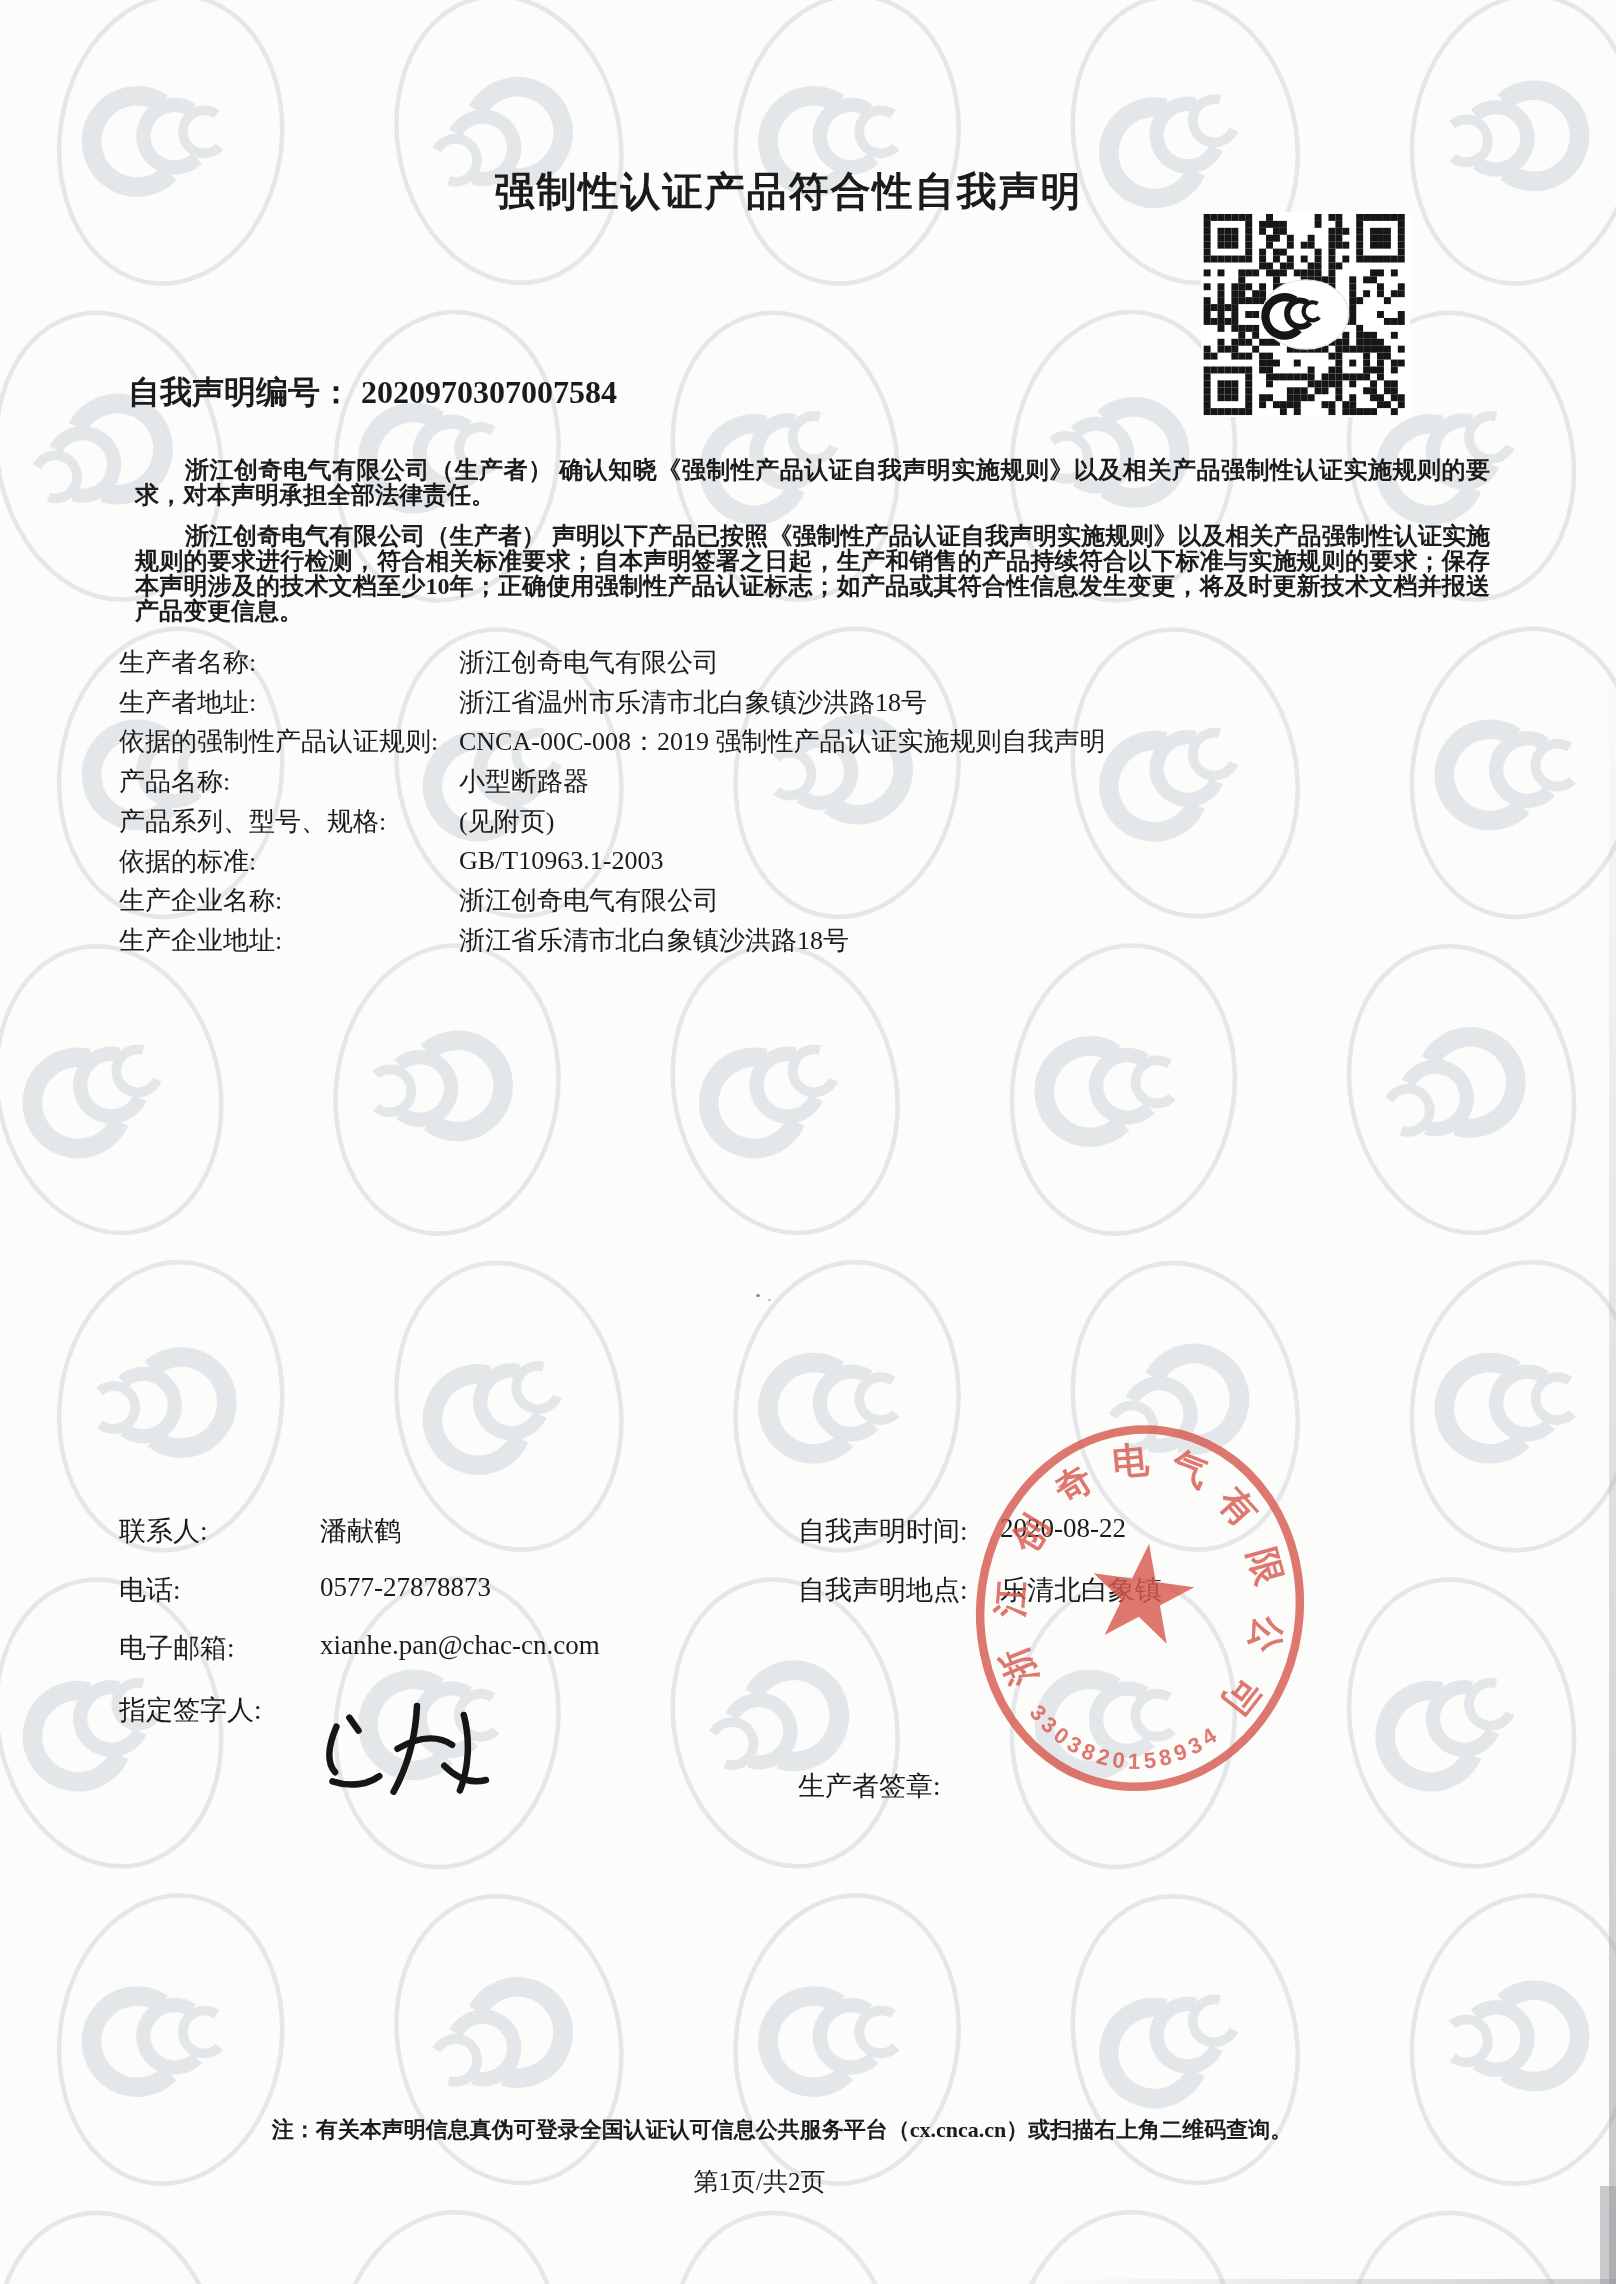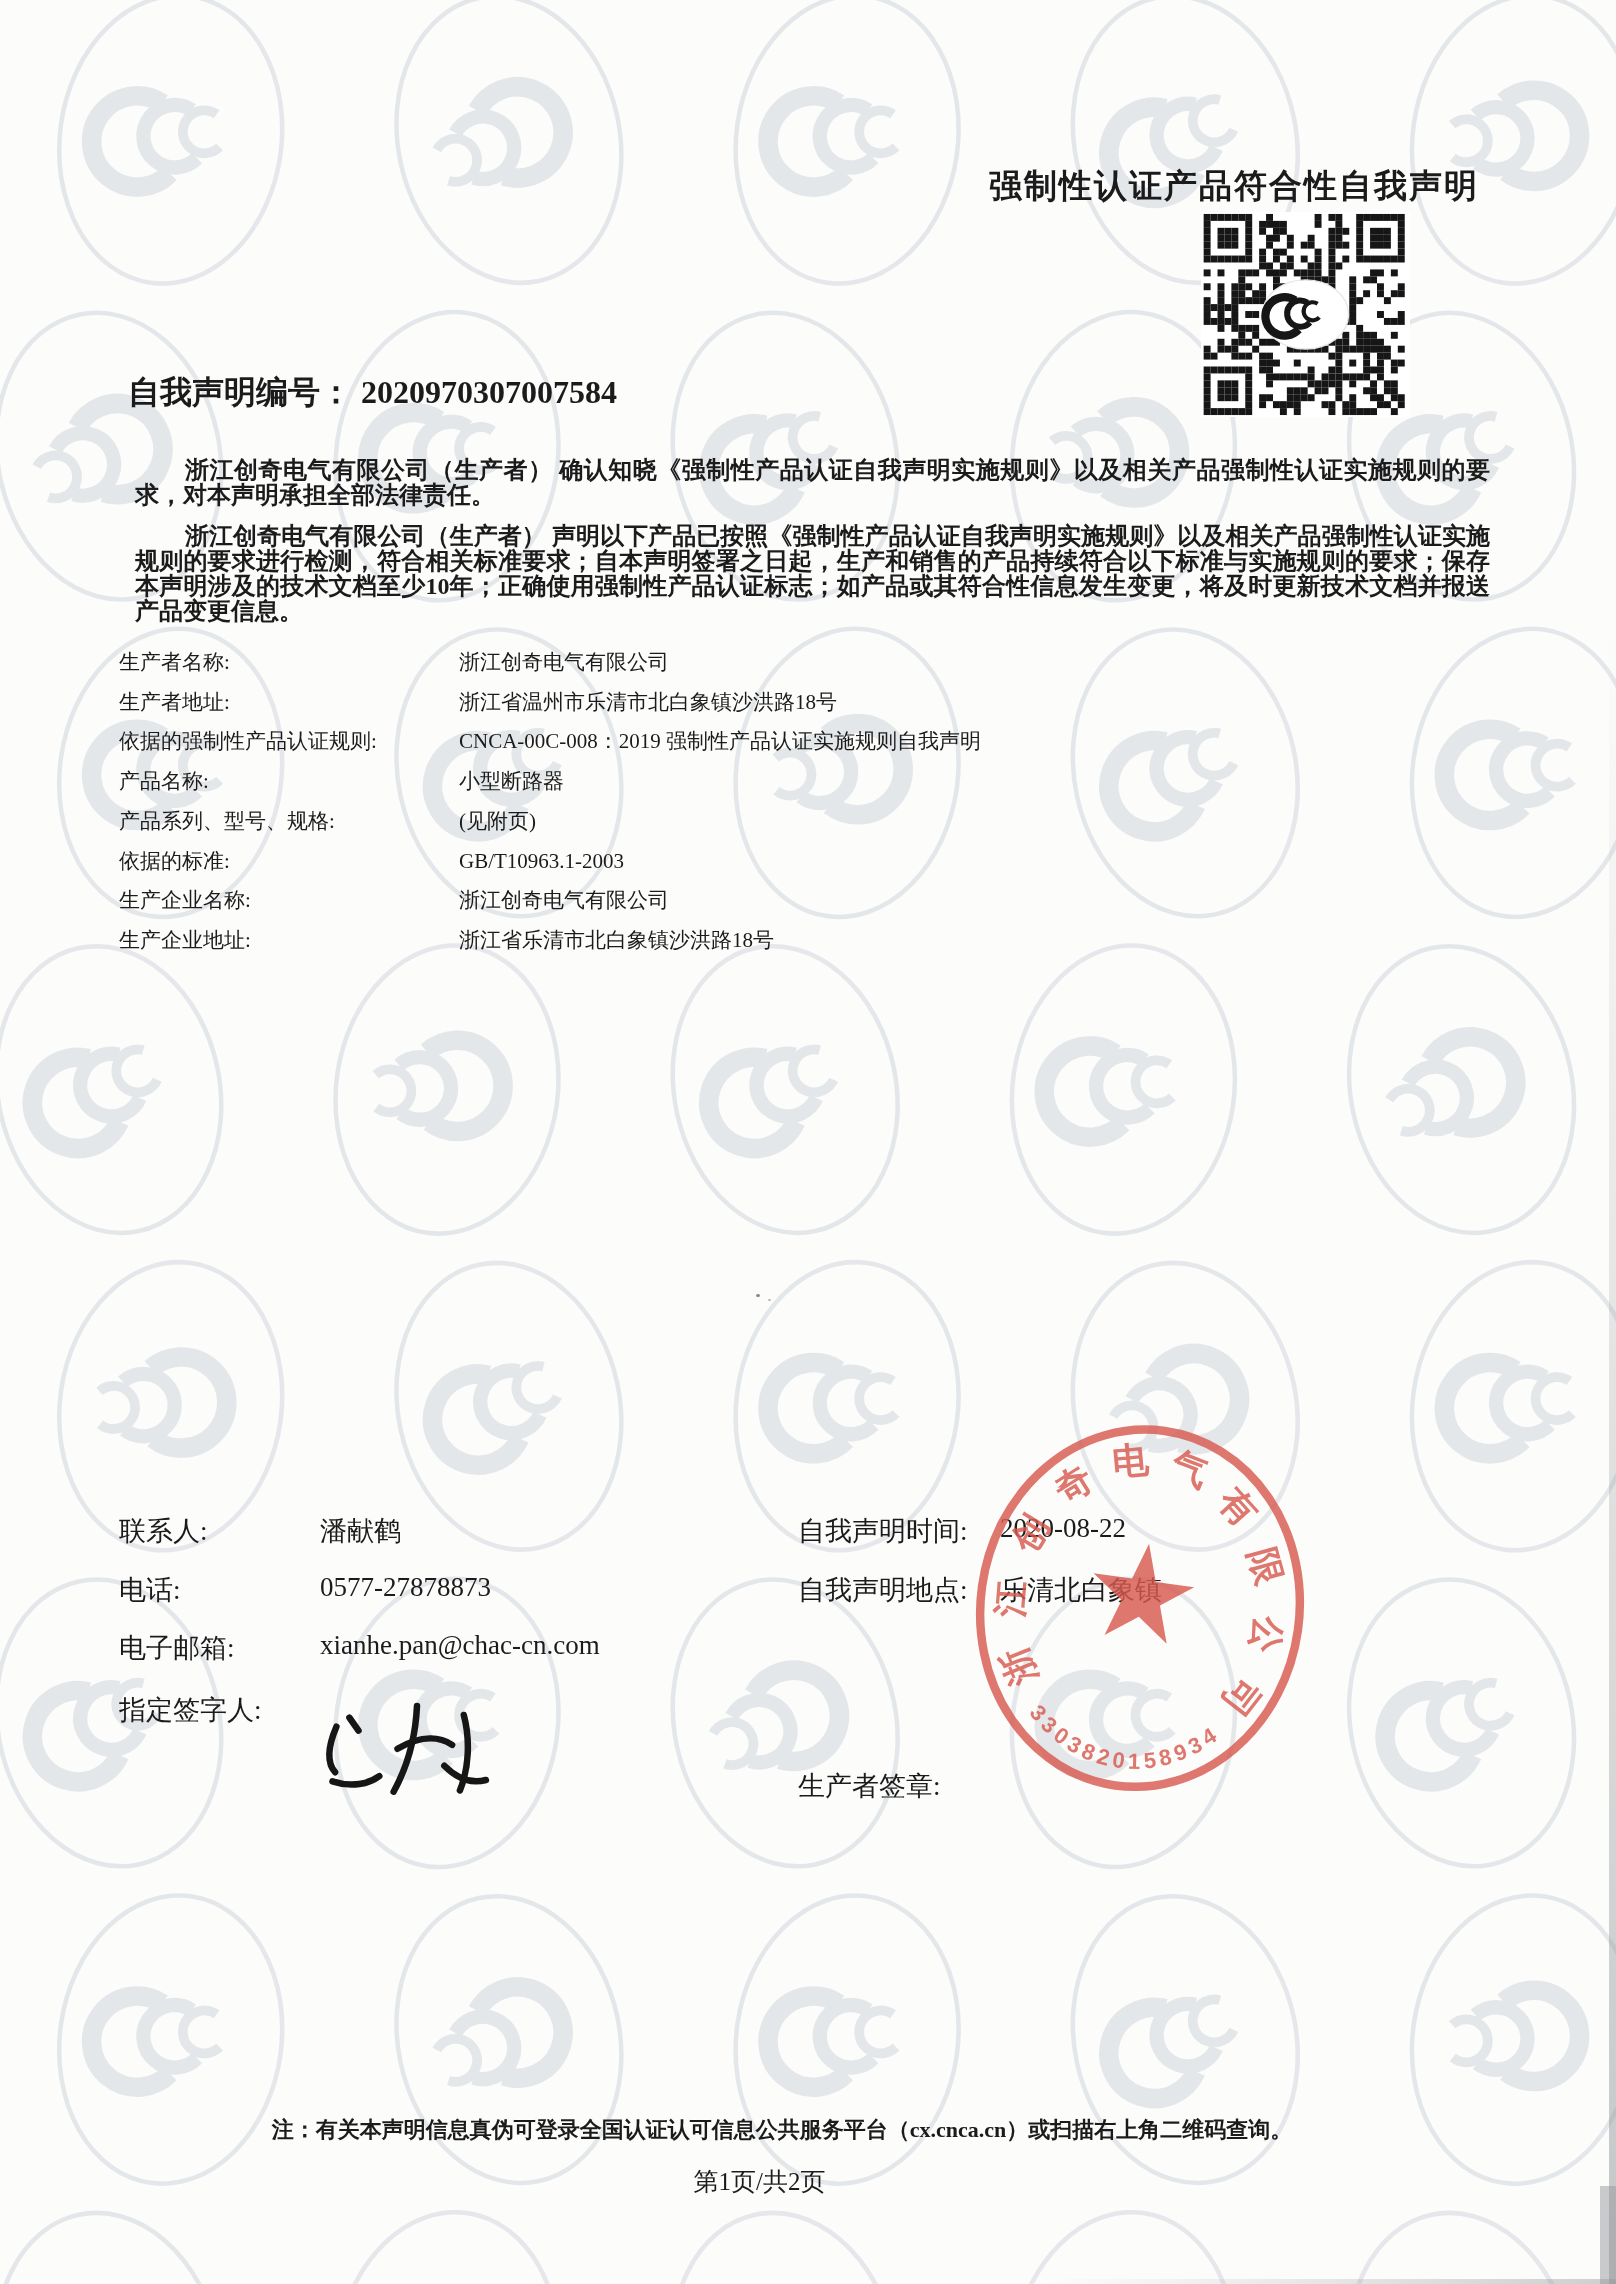--- a/index.html
+++ b/index.html
@@ -2,29 +2,29 @@
 <html style="font-size:10.4px"><head>
 <meta charset="utf-8">
 <style>
   html,body{margin:0;padding:0;}
   body{width:1616px;height:2284px;background:#fcfcfb;overflow:hidden;
        font-family:"Liberation Serif","DejaVu Serif",serif;color:#1b1b1b;}
   .page{position:relative;width:1616px;height:2284px;}
   .abs{position:absolute;}
   #wm{position:absolute;left:0;top:0;z-index:0;}
   .content{position:absolute;left:0;top:0;width:100%;height:100%;z-index:1;}
-  .title{left:98px;top:164px;width:1381px;text-align:right;font-size:33px;
+  .title{left:98px;top:164px;width:1381px;text-align:center;font-size:40px;
          font-weight:700;letter-spacing:2px;}
   .declno{left:128px;top:371px;font-size:32px;font-weight:700;}
   .declno .val{margin-left:9px;font-family:"Liberation Serif","DejaVu Serif",serif;}
   .paras{left:119px;top:442px;width:1387px;font-size:24px;line-height:25px;
          font-weight:700;text-align:justify;}
   .paras p{margin:16px;text-indent:50px;}
   .frow{position:absolute;left:119px;height:40px;display:flex;align-items:center;
-        font-size:21px;white-space:nowrap;}
+        font-size:26px;white-space:nowrap;}
   .frow .lbl{width:340px;flex:0 0 auto;}
   .crow{position:absolute;left:119px;display:flex;font-size:27px;white-space:nowrap;}
   .crow .lbl{width:201px;flex:0 0 auto;}
   .mrow{position:absolute;left:798px;display:flex;font-size:27px;white-space:nowrap;}
   .mrow .lbl{width:202px;flex:0 0 auto;}
   .note{left:98px;top:2115px;width:1368px;text-align:center;font-size:22px;font-weight:700;}
   .pageno{left:98px;top:2165px;width:1323px;text-align:center;font-size:25px;}
   #seal{position:absolute;left:948px;top:1401px;z-index:2;}
   #qr{position:absolute;left:1201px;top:212px;z-index:1;}
   #sig{position:absolute;left:306px;top:1689px;z-index:1;}

